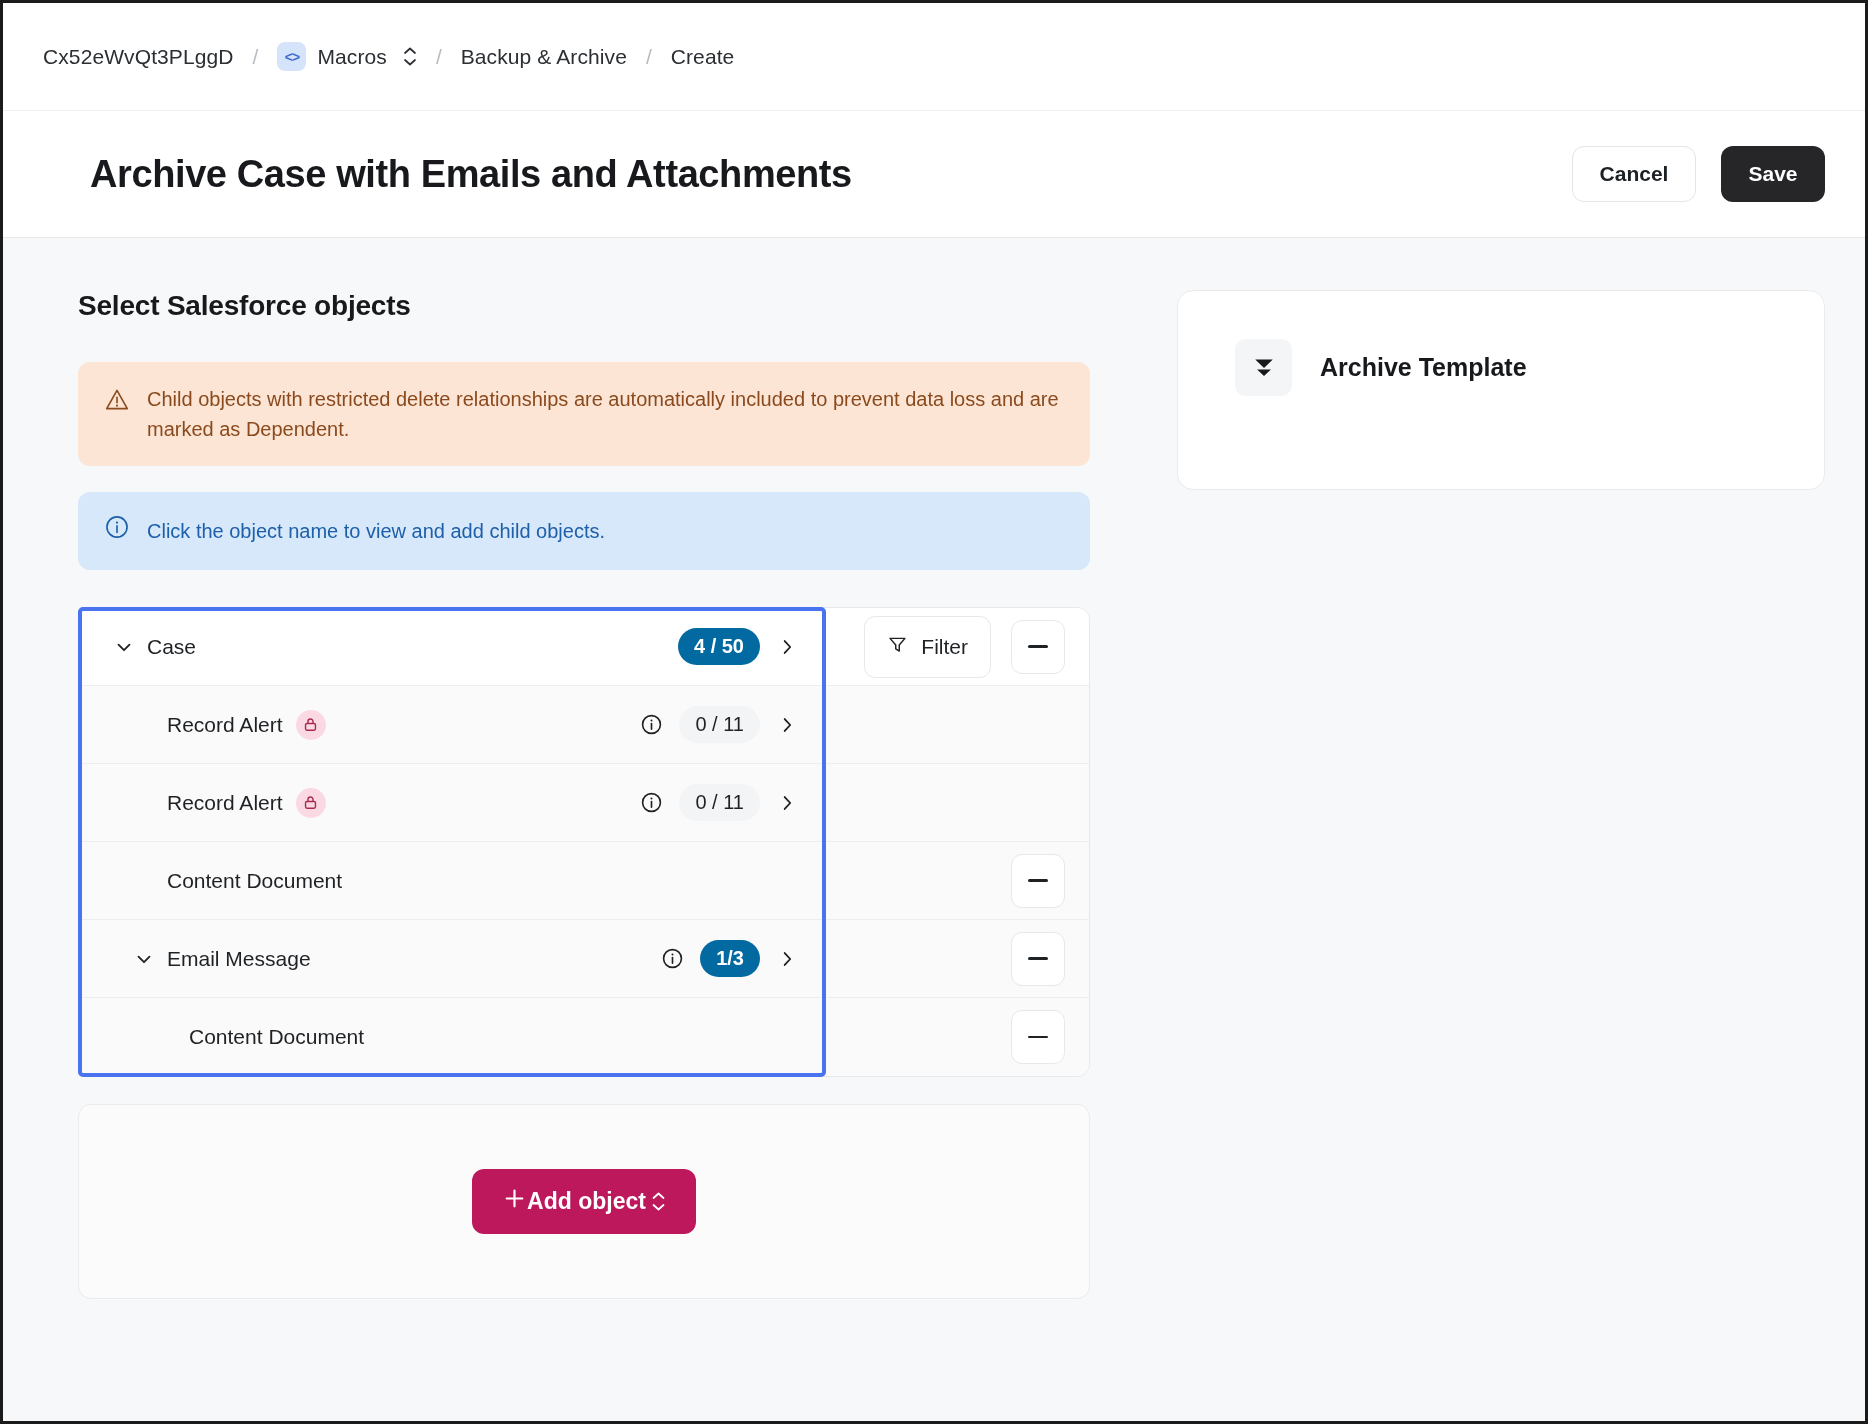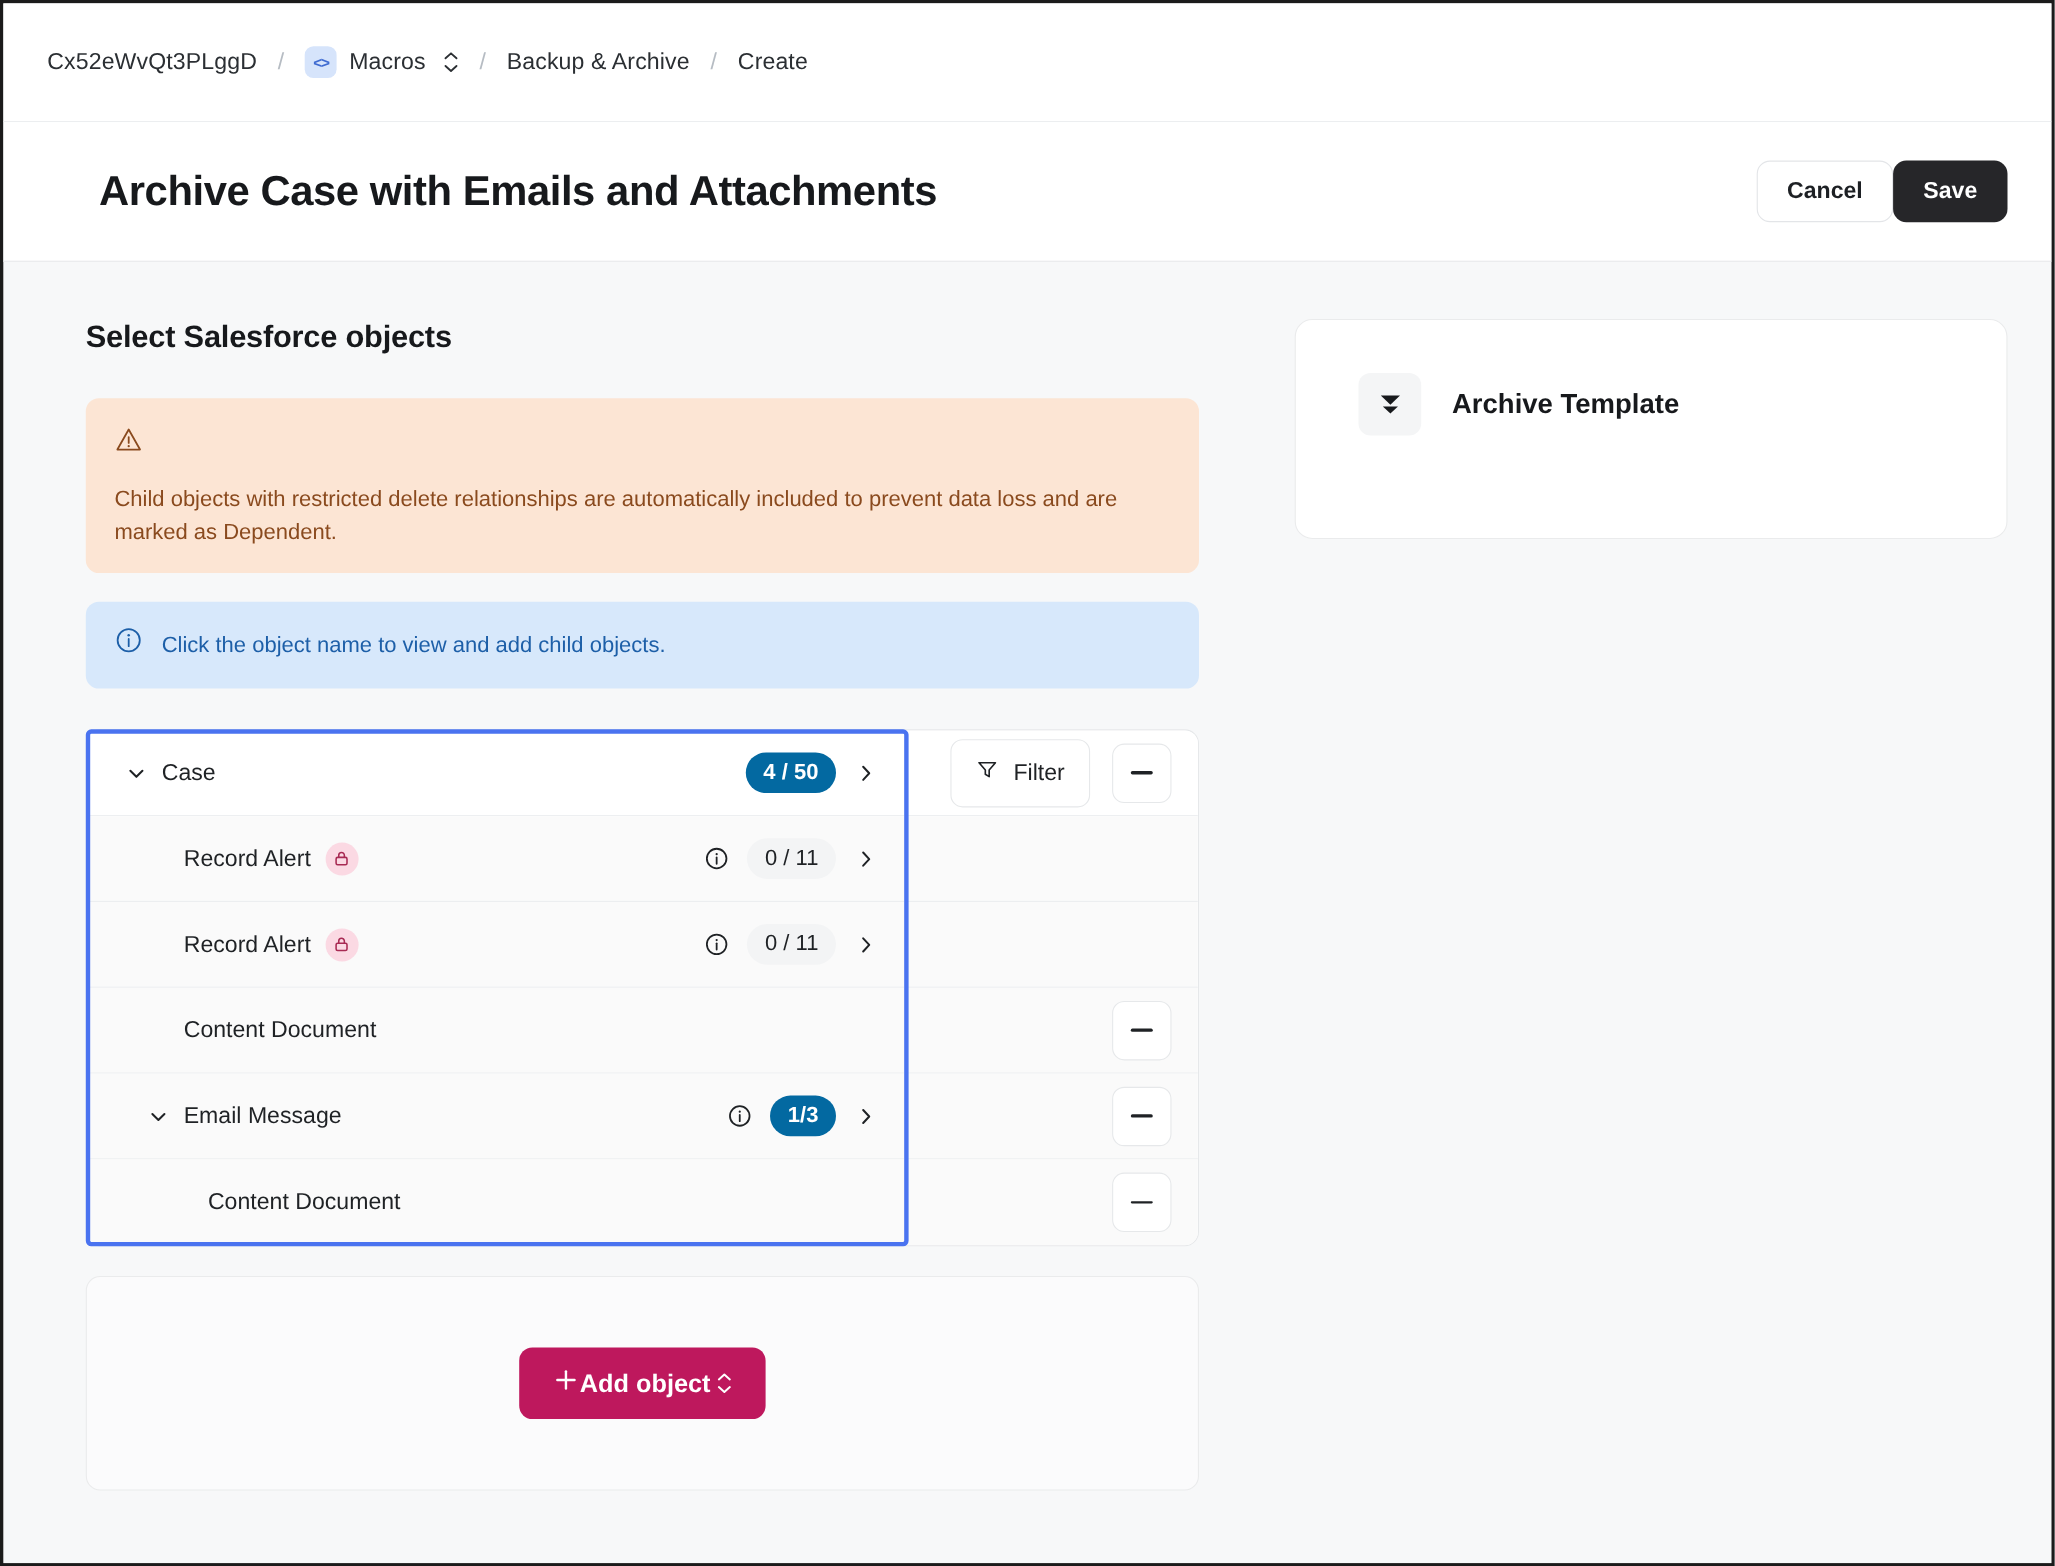--- a/index.html
+++ b/index.html
@@ -66,21 +66,21 @@
     justify-content: space-between;
     padding: 0 40px 0 87px;
     border-bottom: 1px solid #e6e8ea;
   }
   .page-title {
     font-size: 38px;
     font-weight: 700;
     color: #17191c;
     letter-spacing: -.4px;
   }
-  .title-actions { display: flex; align-items: center; }
+  .title-actions { display: flex; align-items: center; gap: 25px; }
   .btn-cancel {
     height: 56px;
     min-width: 124px;
     padding: 0 26px;
     border-radius: 12px;
     border: 1px solid #e3e5e8;
     background: #ffffff;
     font-size: 21px;
     font-weight: 600;
     color: #1d2024;
@@ -126,21 +126,20 @@
     gap: 17px;
     padding: 22px 26px;
     font-size: 20px;
     line-height: 1.5;
   }
   .banner-warning {
     background: #fce5d4;
     color: #8a4a1e;
     margin-bottom: 26px;
     width: 1012px;
-    flex-direction: column;
   }
   .banner-info {
     background: #d7e8fb;
     color: #1d5fa8;
     width: 1012px;
     align-items: center;
     padding: 22px 26px;
   }
   .banner-icon { flex: 0 0 auto; margin-top: 3px; }
   .banner-info .banner-icon { margin-top: 0; }

